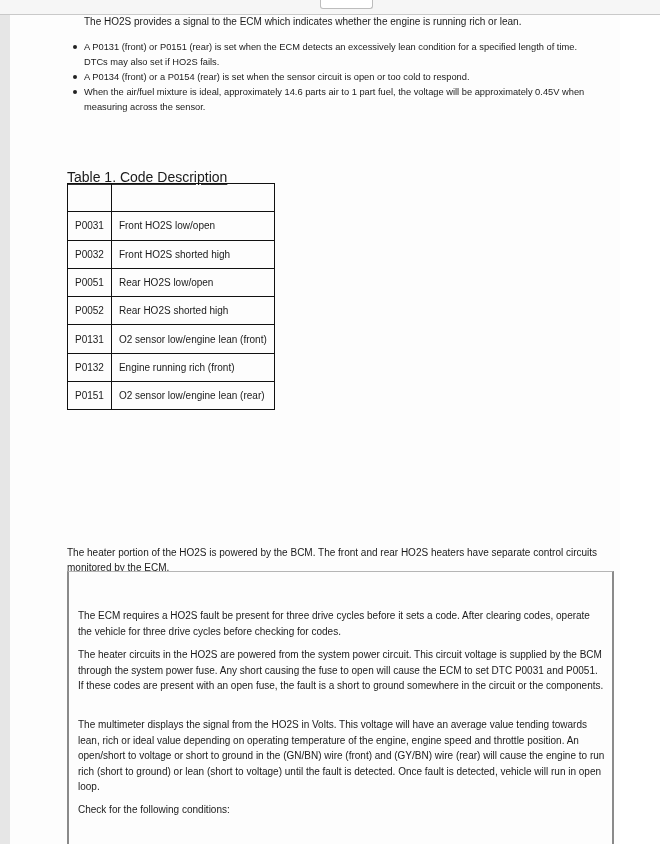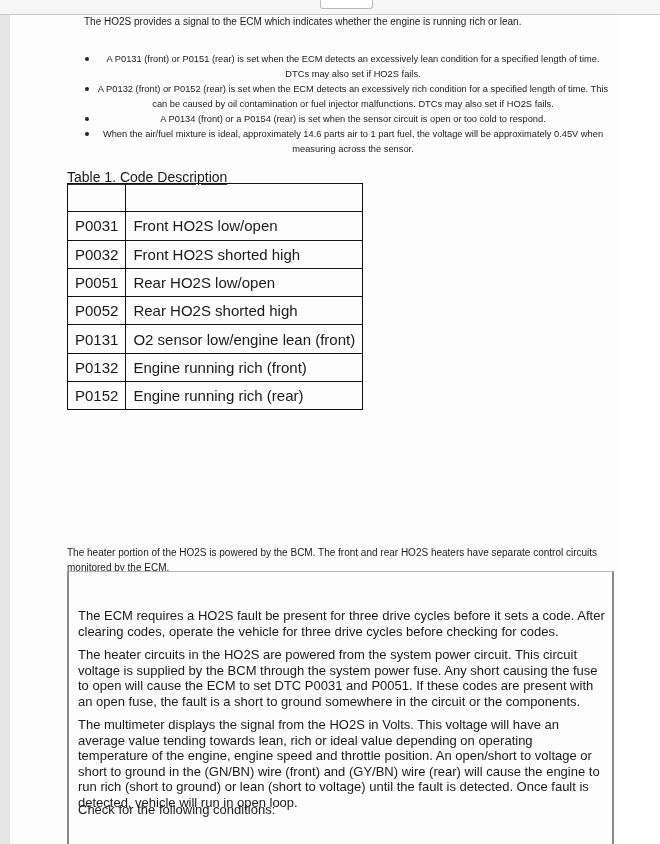--- a/index.html
+++ b/index.html
@@ -24,71 +24,70 @@
     }
     .page {
       position: absolute; left: 10px; top: 15px; width: 610px; height: 829px;
       background: #fdfdfd;
     }
     .intro {
       position: absolute; left: 84px; top: 15px; font-size: 10px; line-height: 13px;
     }
     ul.bullets {
       position: absolute; left: 68px; top: 40px; width: 530px;
-      margin: 12px; padding: 0; list-style: none; font-size: 9.3px; line-height: 15px; text-align: center;
+      margin: 0; padding: 0; list-style: none; font-size: 9.3px; line-height: 15px;
     }
     ul.bullets li {
       position: relative; padding-left: 16px; margin-bottom: 0;
     }
     ul.bullets li::before {
       content: ""; position: absolute; left: 5px; top: 5px;
       width: 4px; height: 4px; border-radius: 50%; background: #222;
     }
     .table-caption {
       position: absolute; left: 67px; top: 171px; font-size: 14px; line-height: 12px;
       text-decoration: underline; text-decoration-color: #333; text-underline-offset: 2px;
     }
     table.codes {
       position: absolute; left: 67px; top: 183px;
-      border-collapse: collapse; font-size: 15px;
+      border-collapse: collapse; font-size: 10px;
     }
     table.codes td {
       border: 1px solid #111; height: 27.3px; padding: 0 7px; vertical-align: middle;
       white-space: nowrap;
     }
     table.codes td.code { width: 28px; }
     table.codes td.desc { width: 140px; }
     .heater-note {
       position: absolute; left: 67px; top: 526px; width: 545px;
       font-size: 10px; line-height: 15px; margin-top: 19px;
     }
     .note-box {
       position: absolute; left: 67px; top: 571px; width: 543px; height: 290px;
       border-top: 1px solid #b5b5b5; border-left: 2px solid #8a8a8a; border-right: 2px solid #8a8a8a;
       background: #fdfdfd;
     }
     .note-box p {
       margin: 0; position: absolute; left: 9px; width: 528px;
-      font-size: 13px; line-height: 15.5px;
+      font-size: 10px; line-height: 15.5px;
     }
   </style>
 </head>
 <body>
 
 <div class="topbar">
   <div class="topbar-tab"></div>
 </div>
 <div class="left-strip"></div>
 <div class="page"></div>
 
 <div class="intro">The HO2S provides a signal to the ECM which indicates whether the engine is running rich or lean.</div>
 
 <ul class="bullets">
   <li>A P0131 (front) or P0151 (rear) is set when the ECM detects an excessively lean condition for a specified length of time. DTCs may also set if HO2S fails.</li>
-  <li>A P0132 (front) or P0152 (rear) is set when the ECM detects an excessively rich condition for a specified length of time. This can be caused by oil contamination or fuel injector malfunctions. DTCs may also set if HO2S fails.</li>
   <li>A P0134 (front) or a P0154 (rear) is set when the sensor circuit is open or too cold to respond.</li>
   <li>When the air/fuel mixture is ideal, approximately 14.6 parts air to 1 part fuel, the voltage will be approximately 0.45V when measuring across the sensor.</li>
 </ul>
 
 <div class="table-caption">Table 1. Code Description</div>
 
 <table class="codes">
   <tbody>
     <tr>
       <td class="code"></td>
@@ -112,22 +111,22 @@
     </tr>
     <tr>
       <td class="code">P0131</td>
       <td class="desc">O2 sensor low/engine lean (front)</td>
     </tr>
     <tr>
       <td class="code">P0132</td>
       <td class="desc">Engine running rich (front)</td>
     </tr>
     <tr>
-      <td class="code">P0152</td>
-      <td class="desc">Engine running rich (rear)</td>
+      <td class="code">P0151</td>
+      <td class="desc">O2 sensor low/engine lean (rear)</td>
     </tr>
   </tbody>
 </table>
 
 <div class="heater-note">The heater portion of the HO2S is powered by the BCM. The front and rear HO2S heaters have separate control circuits monitored by the ECM.</div>
 
 <div class="note-box">
   <p style="top: 36px;">The ECM requires a HO2S fault be present for three drive cycles before it sets a code. After clearing codes, operate the vehicle for three drive cycles before checking for codes.</p>
   <p style="top: 75px;">The heater circuits in the HO2S are powered from the system power circuit. This circuit voltage is supplied by the BCM through the system power fuse. Any short causing the fuse to open will cause the ECM to set DTC P0031 and P0051. If these codes are present with an open fuse, the fault is a short to ground somewhere in the circuit or the components.</p>
   <p style="top: 145px;">The multimeter displays the signal from the HO2S in Volts. This voltage will have an average value tending towards lean, rich or ideal value depending on operating temperature of the engine, engine speed and throttle position. An open/short to voltage or short to ground in the (GN/BN) wire (front) and (GY/BN) wire (rear) will cause the engine to run rich (short to ground) or lean (short to voltage) until the fault is detected. Once fault is detected, vehicle will run in open loop.</p>

